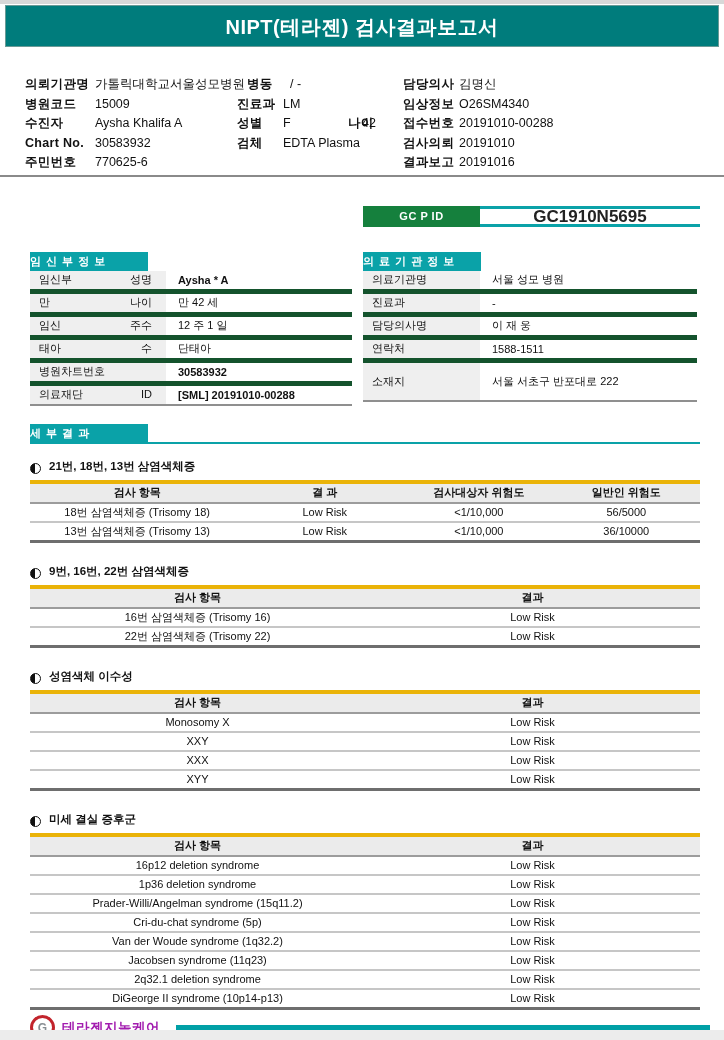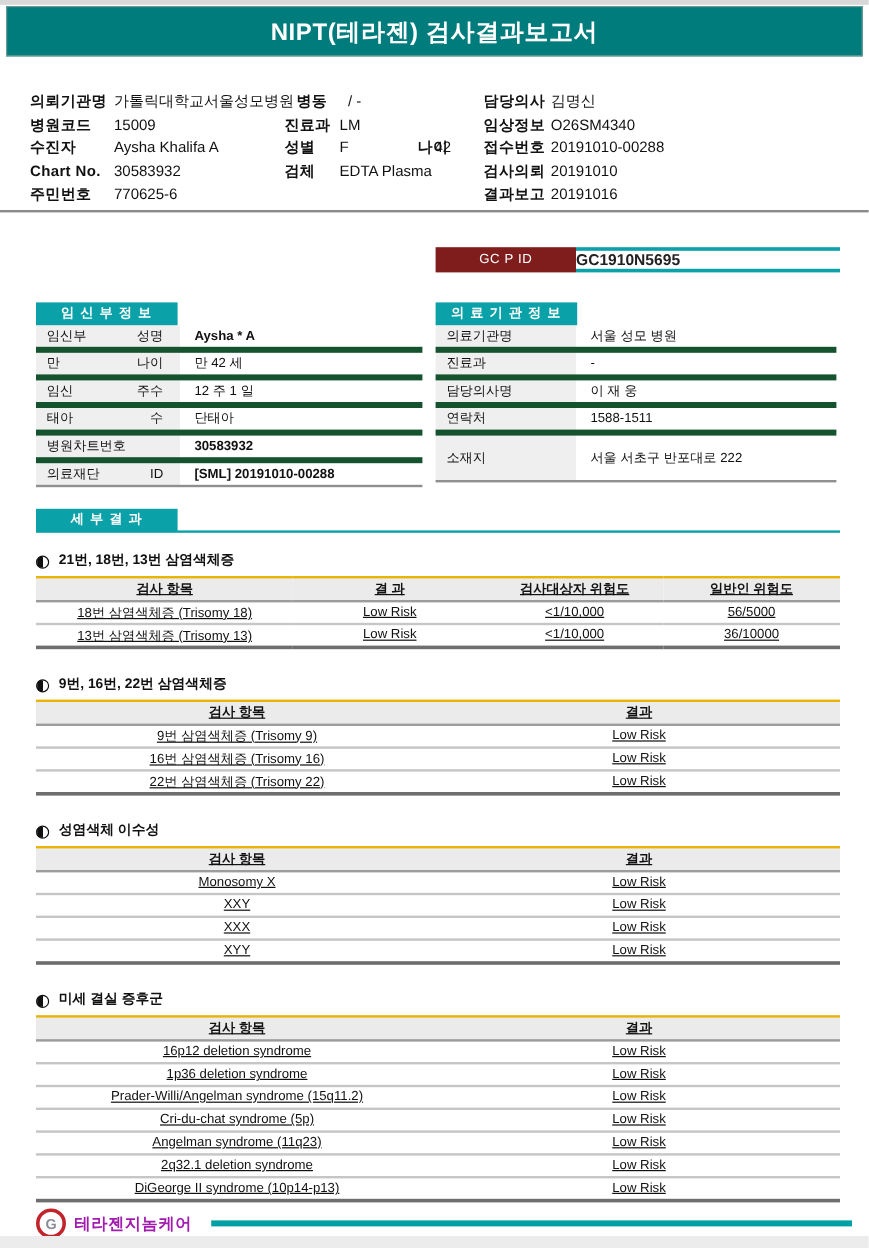--- a/index.html
+++ b/index.html
@@ -26,52 +26,52 @@
   .x-l1{left:25px}.x-v1{left:95px}
   .x-l2{left:237px}.x-v2{left:283px}
   .x-l2r1{left:247px}.x-v2r1{left:290px}
   .x-lage{left:348px}.x-vage{left:362px}
   .x-l3{left:403px}.x-v3{left:459px}
 
   .divider{margin-top:2px;height:2px;background:#8a8a8a;width:724px;}
 
   
   .gcp{margin:29px 0 0 363px;width:337px;height:21px;display:flex;}
-  .gcp-label{width:117px;background:#7f1d1d;color:#fff;font-weight:normal;font-size:11px;
+  .gcp-label{width:117px;background:#15803d;color:#fff;font-weight:bold;font-size:11px;
     line-height:21px;text-align:center;letter-spacing:.5px;}
   .gcp-value{flex:1;background:#fff;border-top:3px solid #0aa2a8;border-bottom:3px solid #0aa2a8;
-    font-weight:bold;font-size:13px;line-height:15px;text-align:left;color:#222;box-sizing:border-box;}
+    font-weight:bold;font-size:17px;line-height:15px;text-align:center;color:#222;box-sizing:border-box;}
 
   
   .two-col{display:flex;justify-content:space-between;margin:24px 27px 0 30px;}
   .itable.left{width:322px;}
   .itable.right{width:334px;}
   .tab{display:inline-block;background:#0aa2a8;color:#fff;font-weight:bold;font-size:11px;
-    height:19px;line-height:19px;width:118px;text-align:center;letter-spacing:1px;}
+    height:19px;line-height:19px;width:118px;text-align:left;letter-spacing:1px;}
   .tbl{width:100%;border-collapse:collapse;border-bottom:2px solid #8f8f8f;
     font-size:11px;color:#111;table-layout:fixed;}
   .tbl tr + tr td{border-top:5px solid #14532d;}
   .tbl td{height:18px;padding:0;vertical-align:middle;}
   .lblcell{background:#efefef;text-align:justify;text-align-last:justify;
     padding:0 14px 0 9px !important;box-sizing:border-box;}
-  .itable.left .lblcell{width:120px;}
+  .itable.left .lblcell{width:136px;}
   .itable.right .lblcell{width:117px;}
   .valcell{padding-left:12px !important;}
   .valcell.b{font-weight:bold;}
   .tall td{height:37px;}
 
   
   .rtab-line{margin:17px 24px 0 30px;border-bottom:2px solid #0aa2a8;height:19px;}
   .sec-head{margin:20px 0 0 30px;height:16px;display:flex;align-items:flex-end;
     font-size:11.5px;font-weight:bold;color:#111;}
   .sec-head.first{margin-top:14px;}
   .bullet{width:9px;height:9px;border-radius:50%;border:1.5px solid #111;
     background:linear-gradient(90deg,#111 50%,#fff 50%);margin-right:8px;flex:none;}
   .rtable{width:670px;margin:6px 0 0 30px;border-collapse:collapse;font-size:11px;color:#111;
-    border-top:2px solid #eab308;border-bottom:3px solid #6e6e6e;table-layout:fixed;text-decoration:underline;}
+    border-top:4px solid #eab308;border-bottom:3px solid #6e6e6e;table-layout:fixed;}
   .rtable th{background:#ebebeb;height:18px;font-weight:bold;font-size:11px;
     border-bottom:2px solid #9c9c9c;text-align:center;padding:0;}
   .rtable td{height:17px;text-align:center;padding:0;}
   .rtable tbody tr + tr td{border-top:2px solid #c6c6c6;margin-top:36px;}
   .w32{width:32%}.w24{width:24%}.w22{width:22%}.w50{width:50%}
 
   
   .footer{display:flex;align-items:center;margin:5px 14px 0 30px;height:26px;}
   .logo-ring{width:19px;height:19px;border:3px solid #c2242c;border-radius:50%;
     display:flex;align-items:center;justify-content:center;flex:none;background:#fff;}
@@ -252,24 +252,20 @@
       <col class="w50">
     </colgroup>
   <thead>
     <tr>
       <th>검사 항목</th>
       <th>결과</th>
     </tr>
   </thead>
   <tbody>
     <tr>
-      <td>9번 삼염색체증 (Trisomy 9)</td>
-      <td>Low Risk</td>
-    </tr>
-    <tr>
       <td>16번 삼염색체증 (Trisomy 16)</td>
       <td>Low Risk</td>
     </tr>
     <tr>
       <td>22번 삼염색체증 (Trisomy 22)</td>
       <td>Low Risk</td>
     </tr>
   </tbody>
 </table>
 
@@ -334,21 +330,25 @@
     </tr>
     <tr>
       <td>Prader-Willi/Angelman syndrome (15q11.2)</td>
       <td>Low Risk</td>
     </tr>
     <tr>
       <td>Cri-du-chat syndrome (5p)</td>
       <td>Low Risk</td>
     </tr>
     <tr>
-      <td>Angelman syndrome (11q23)</td>
+      <td>Van der Woude syndrome (1q32.2)</td>
+      <td>Low Risk</td>
+    </tr>
+    <tr>
+      <td>Jacobsen syndrome (11q23)</td>
       <td>Low Risk</td>
     </tr>
     <tr>
       <td>2q32.1 deletion syndrome</td>
       <td>Low Risk</td>
     </tr>
     <tr>
       <td>DiGeorge II syndrome (10p14-p13)</td>
       <td>Low Risk</td>
     </tr>

